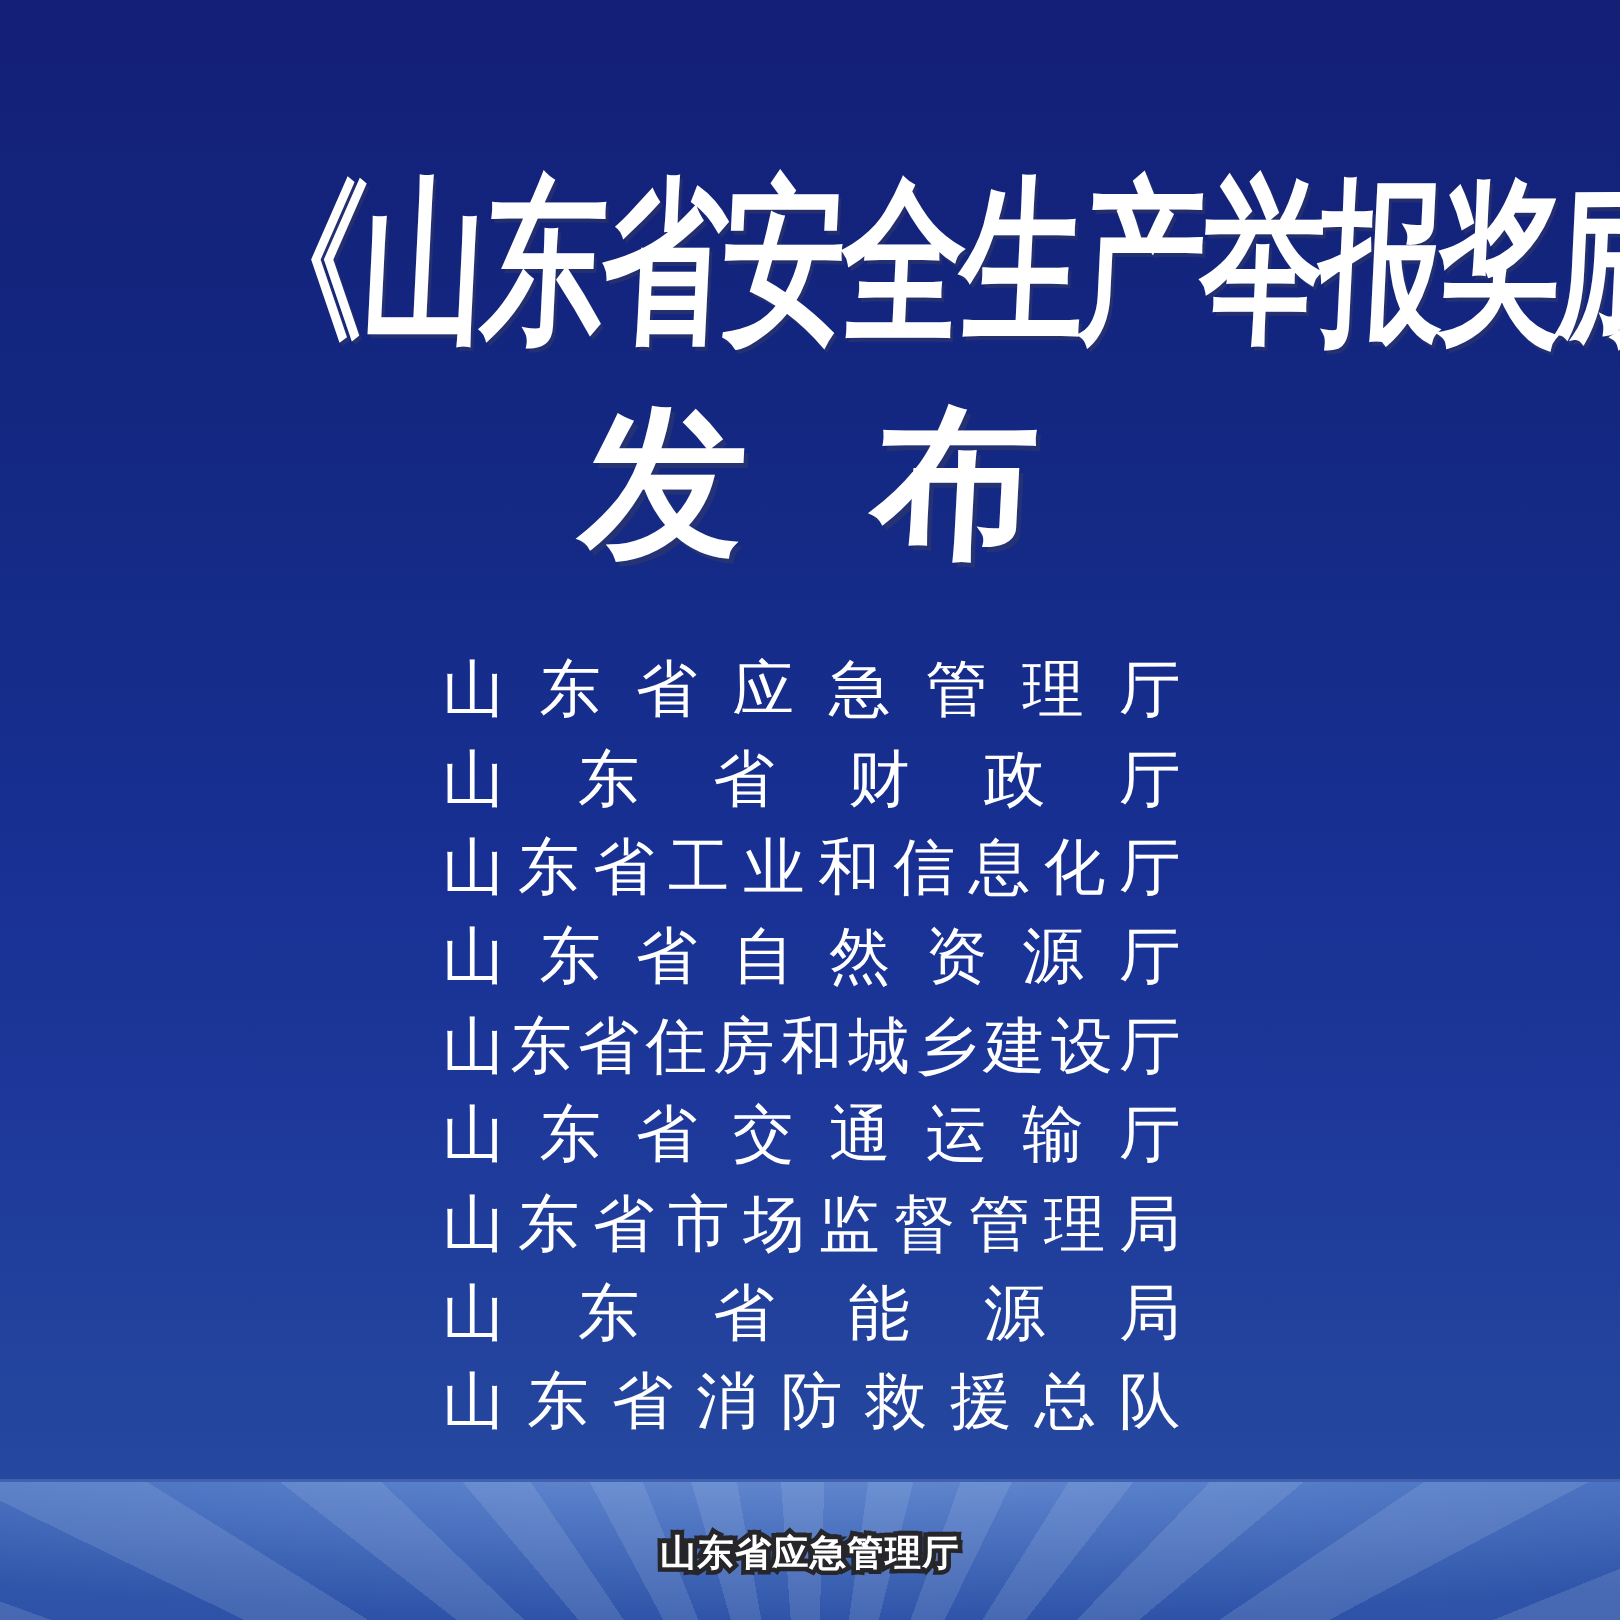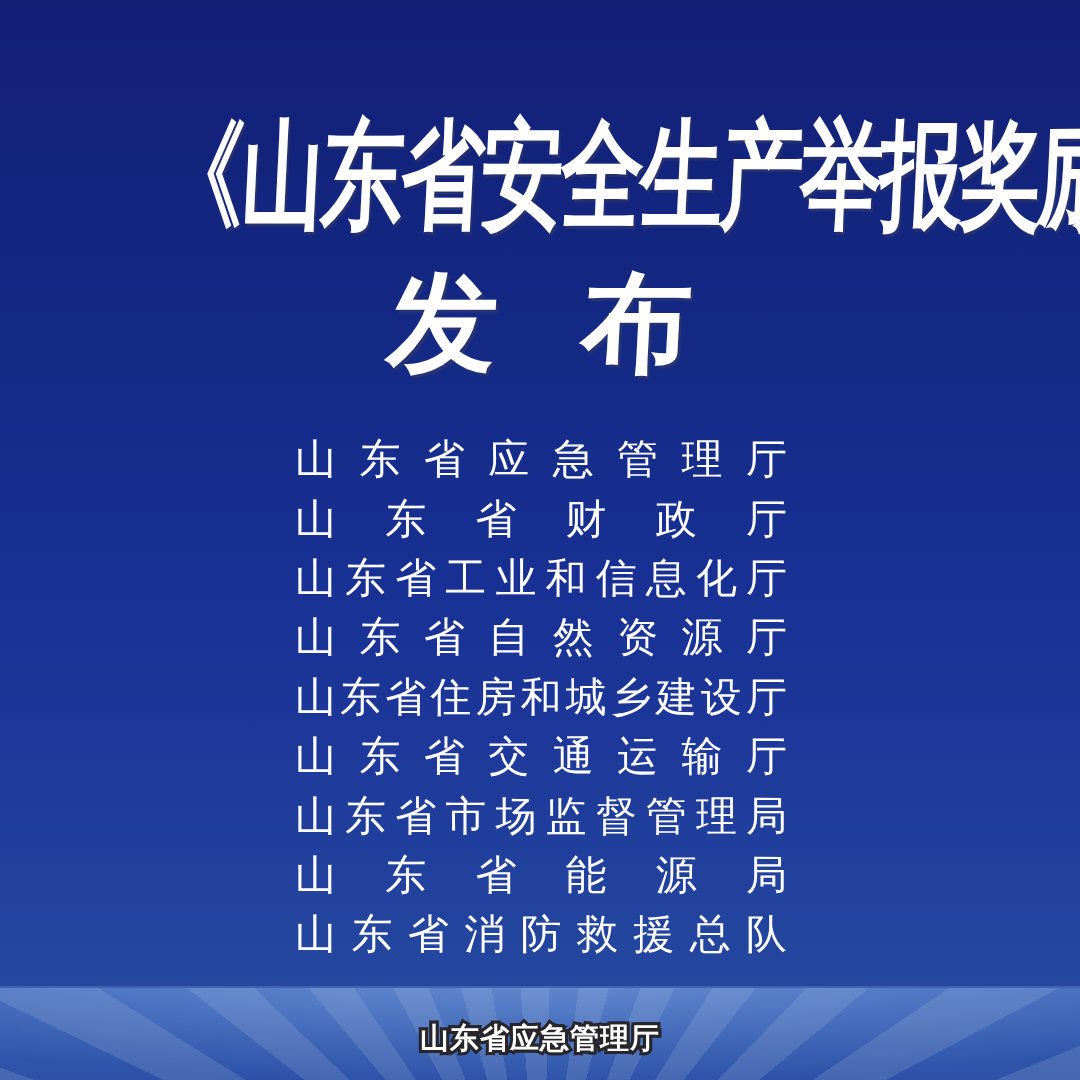--- a/index.html
+++ b/index.html
@@ -93,21 +93,21 @@
   }
   .dept-line span { display: inline-block; }
 
   
   .footer {
     position: absolute;
     left: 0; top: 1019px;
     width: 1080px;
     text-align: center;
     color: #ffffff;
-    font-size: 29px;
+    font-size: 24px;
     font-weight: 700;
     letter-spacing: 1px;
     -webkit-text-stroke: 6px #26262b;
     paint-order: stroke fill;
     text-shadow:
       2px 2px 0 #26262b, -2px 2px 0 #26262b,
       2px -2px 0 #26262b, -2px -2px 0 #26262b,
       0 3px 0 #26262b, 0 -3px 0 #26262b,
       3px 0 0 #26262b, -3px 0 0 #26262b;
   }

